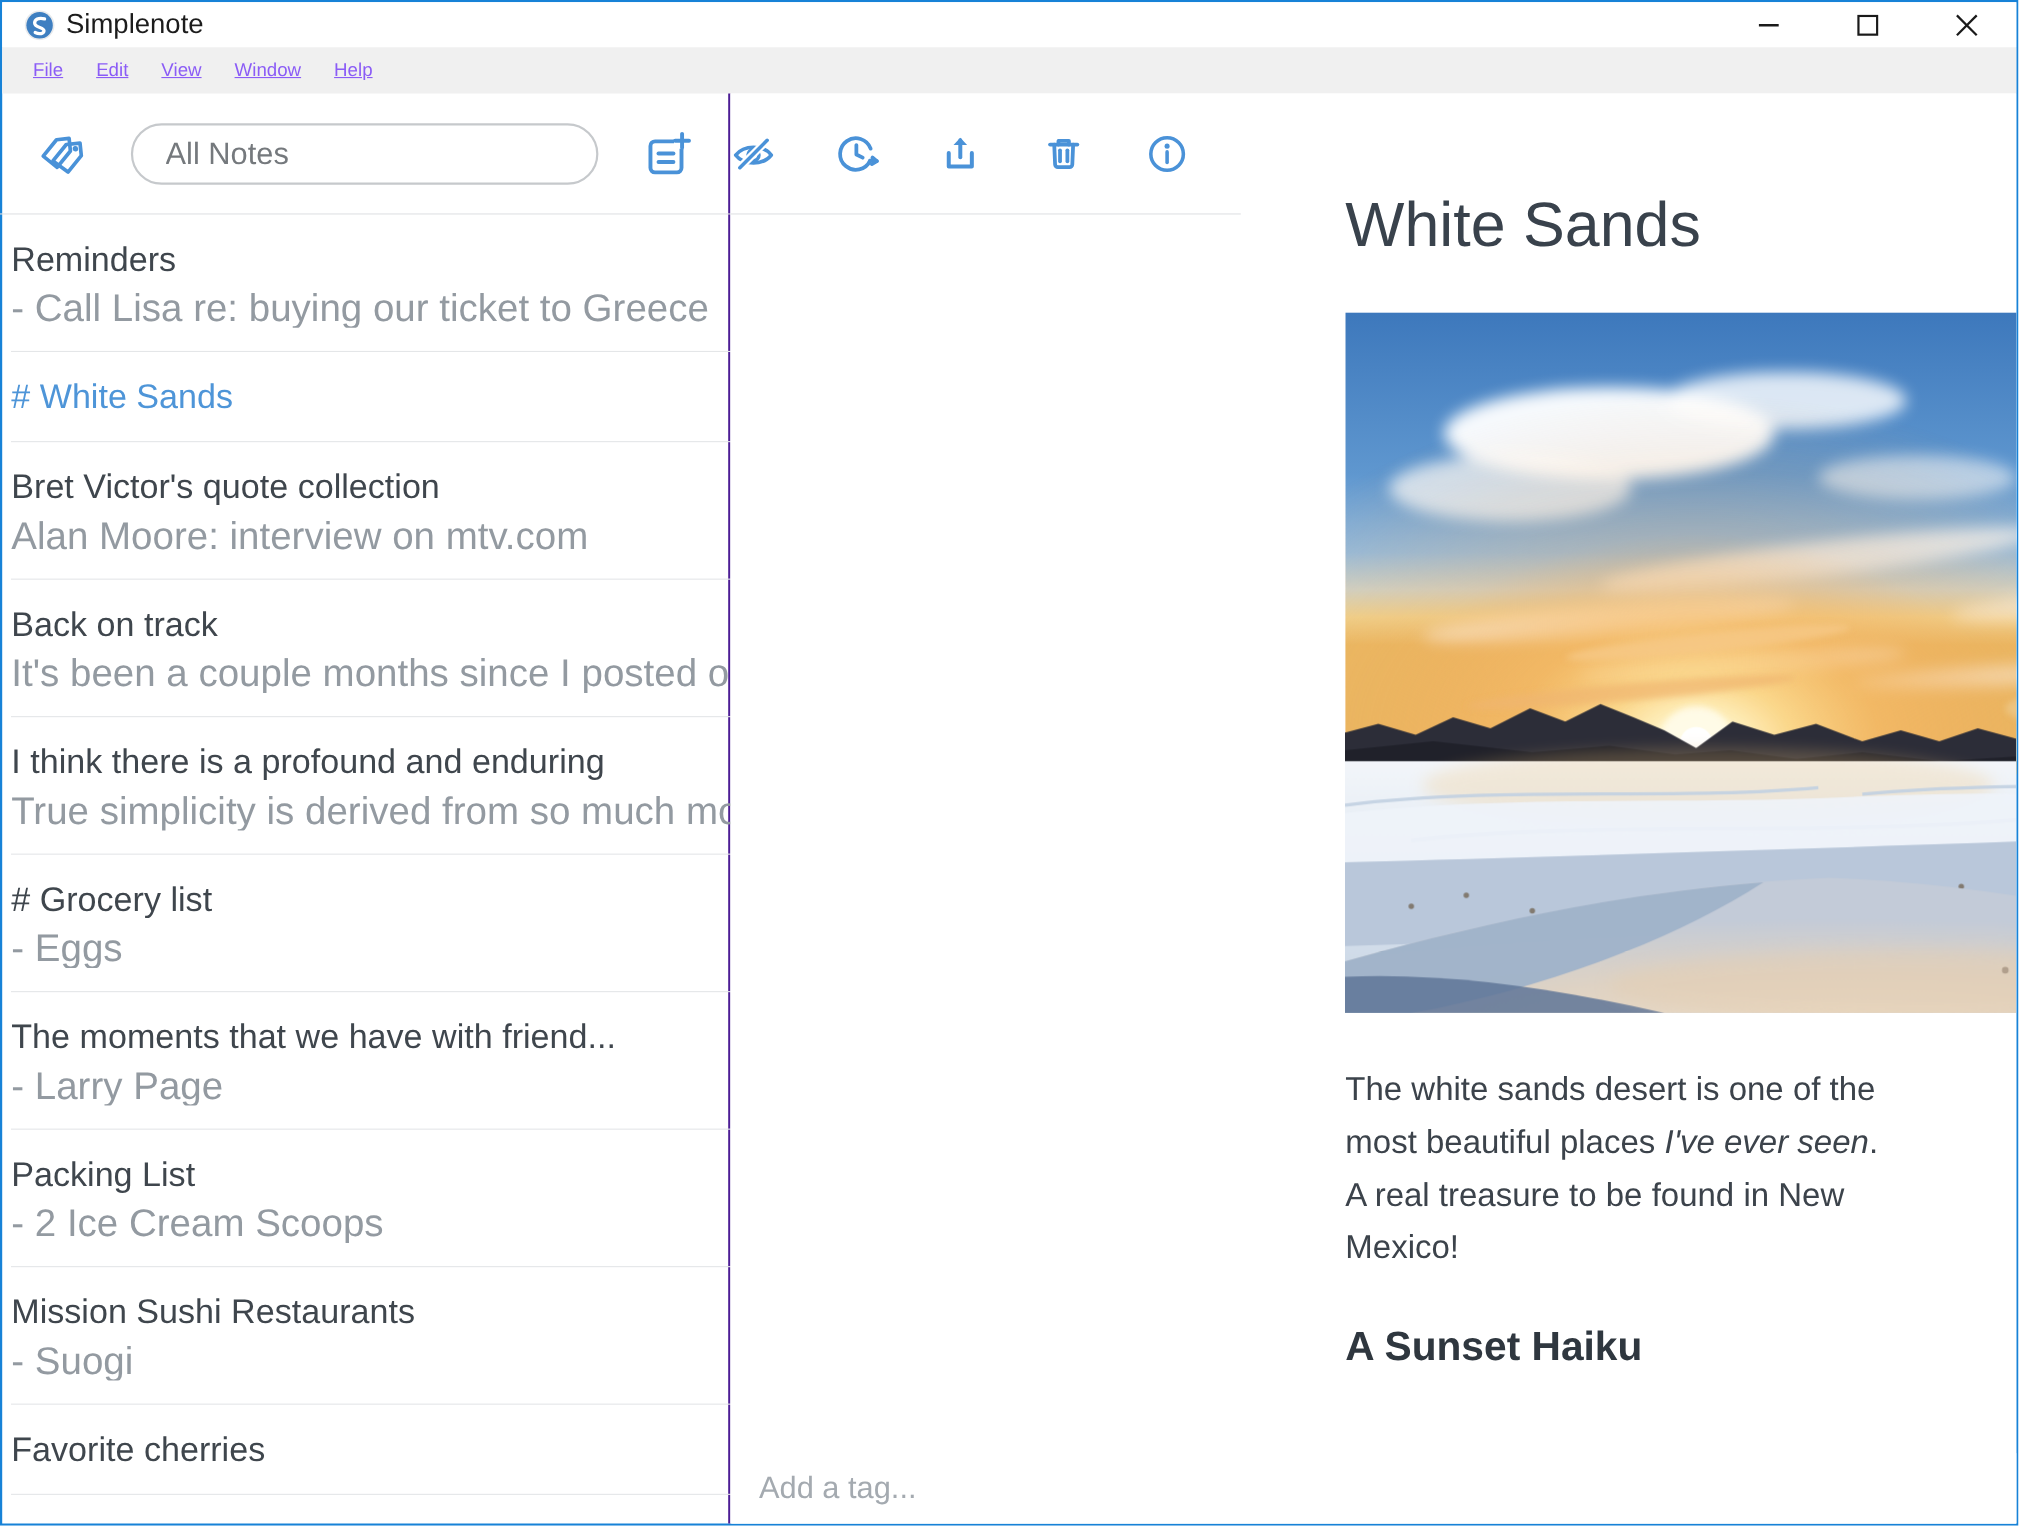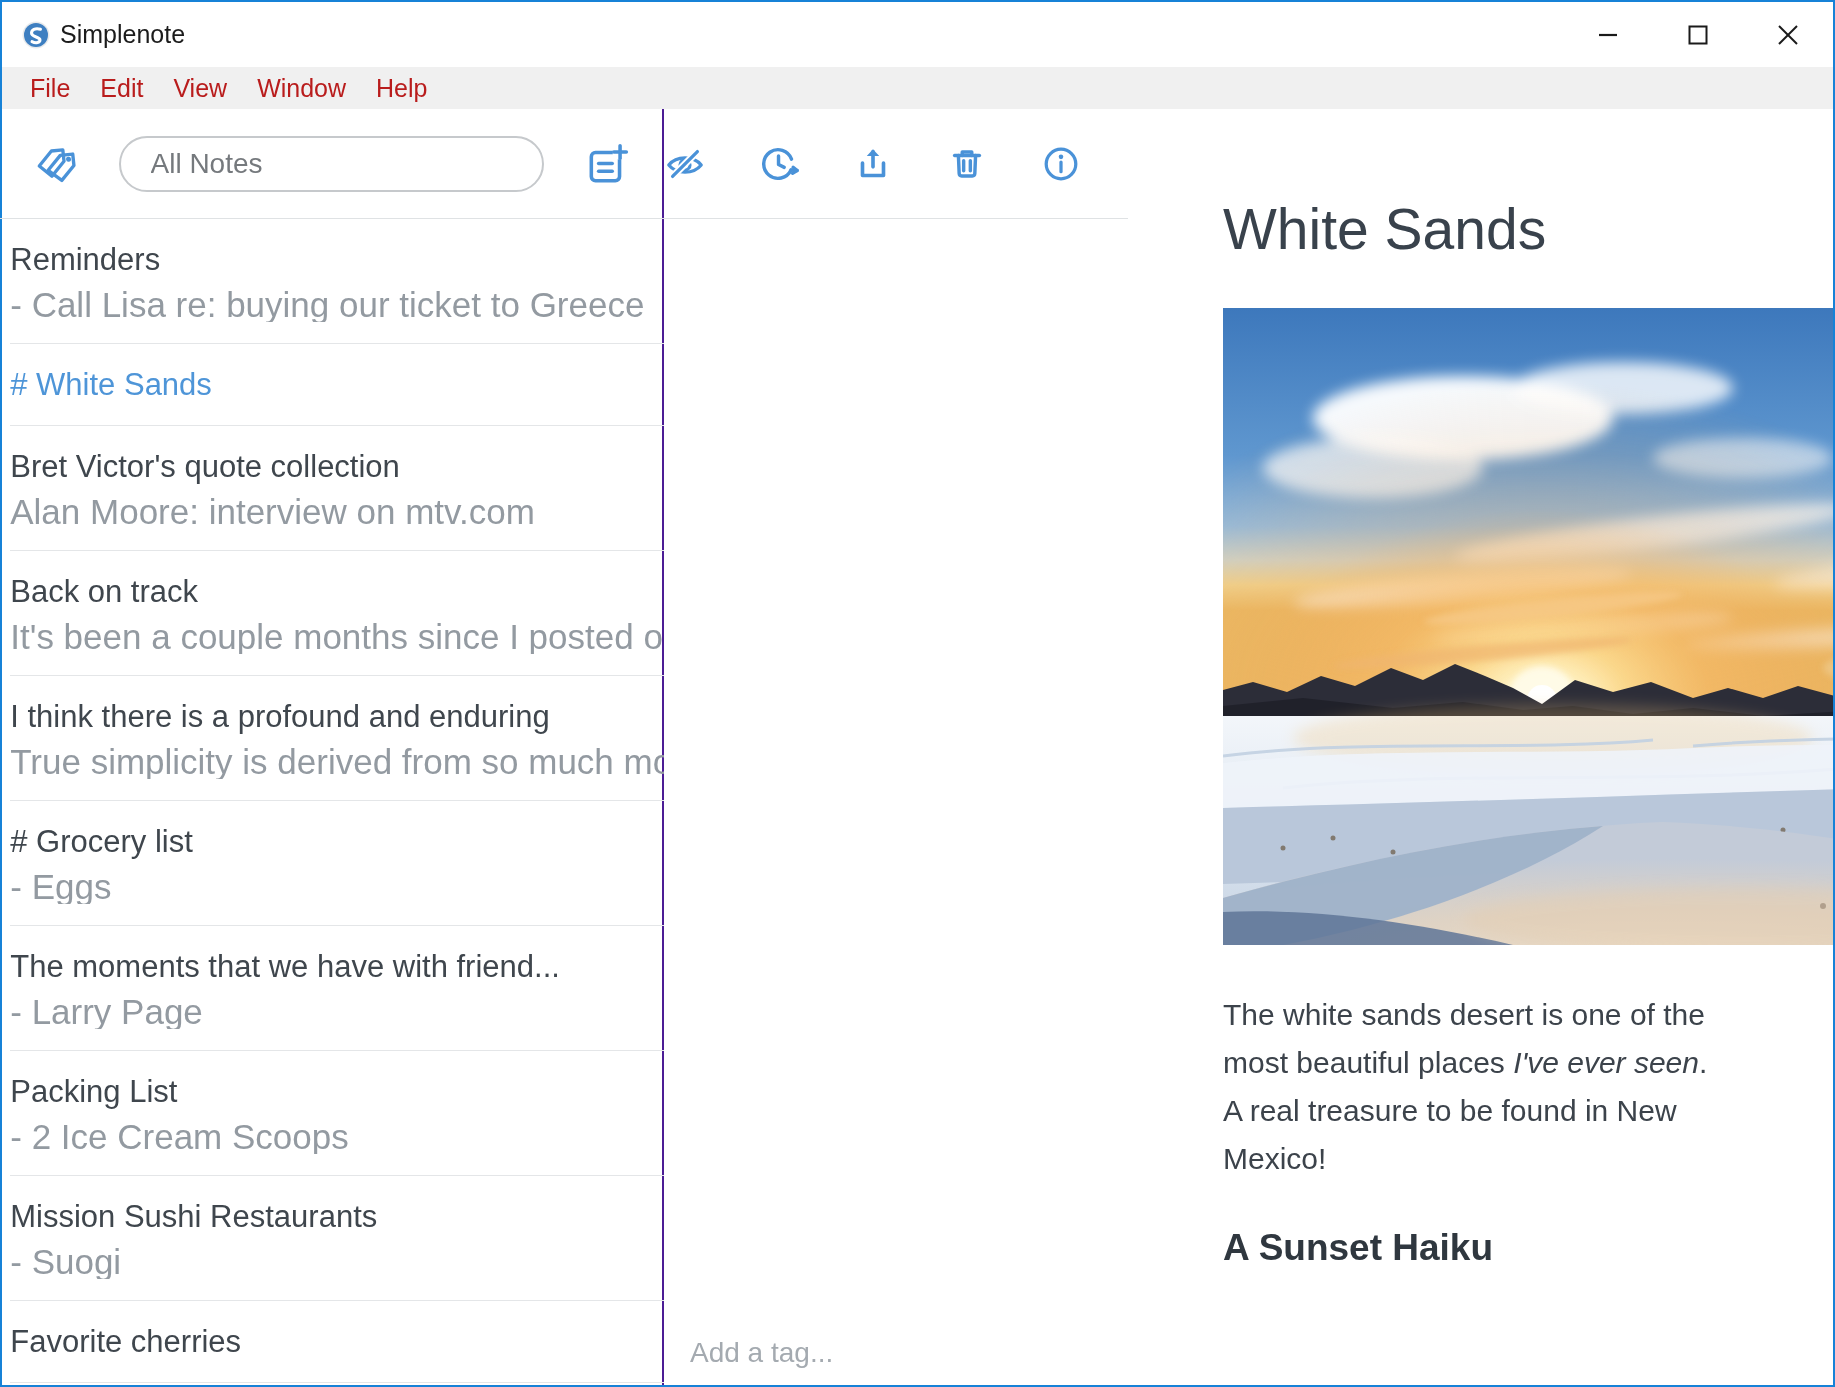--- a/index.html
+++ b/index.html
@@ -9,29 +9,29 @@
     font-family:"Liberation Sans","DejaVu Sans",sans-serif;
     -webkit-font-smoothing:antialiased;
   }
   .window {
     width:100%; height:100%;
     border:2px solid #1782d7;
     display:flex; flex-direction:column; background:#fff;
   }
 
   
-  .titlebar { height:65px; flex:none; display:flex; align-items:center; padding-left:20px; background:#fff; }
+  .titlebar { height:41px; flex:none; display:flex; align-items:center; padding-left:20px; background:#fff; }
   .logo { display:flex; margin-right:10px; }
   .title-text { font-size:25px; color:#1c1c1c; }
   .win-controls { margin-left:auto; display:flex; height:100%; }
   .win-btn { width:90px; height:100%; display:flex; align-items:center; justify-content:center; background:none; border:0; cursor:pointer; }
 
   
   .menubar { height:42px; flex:none; background:#f0f0f0; display:flex; align-items:center; padding-left:13px; }
-  .menu-item { font-size:25px; color:#b91c1c; padding:0 15px; line-height:42px; cursor:default; }
+  .menu-item { font-size:17px; color:#8b5cf6; padding:0 15px; line-height:42px; cursor:default;text-decoration:underline; }
 
   
   .content { flex:1; display:flex; min-height:0; }
 
   .sidebar { width:662px; flex:none; border-right:2px solid #4c1d95; display:flex; flex-direction:column; min-height:0;align-items:center; }
   .sidebar-header { height:110px; flex:none; border-bottom:1px solid #dfe2e4; display:flex; align-items:center; padding:0 42px; }
   .icon-btn { background:none; border:0; padding:0; cursor:pointer; display:flex; }
   .search-input {
     flex:1; height:56px; min-width:0;
     border:2px solid #c6c9cc; border-radius:28px;

